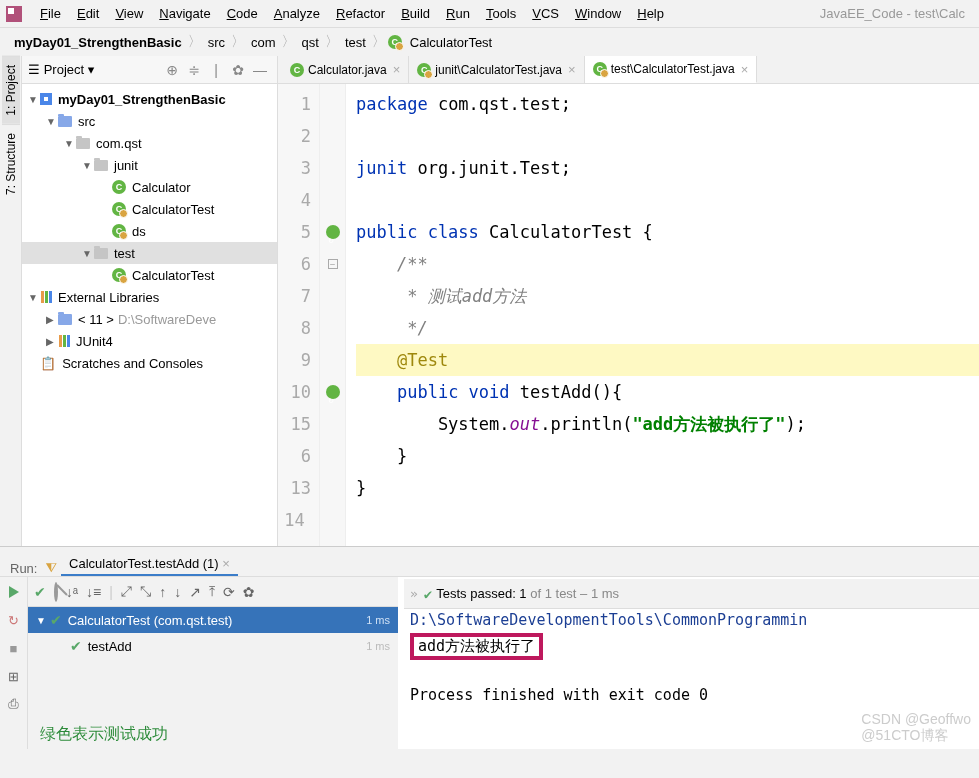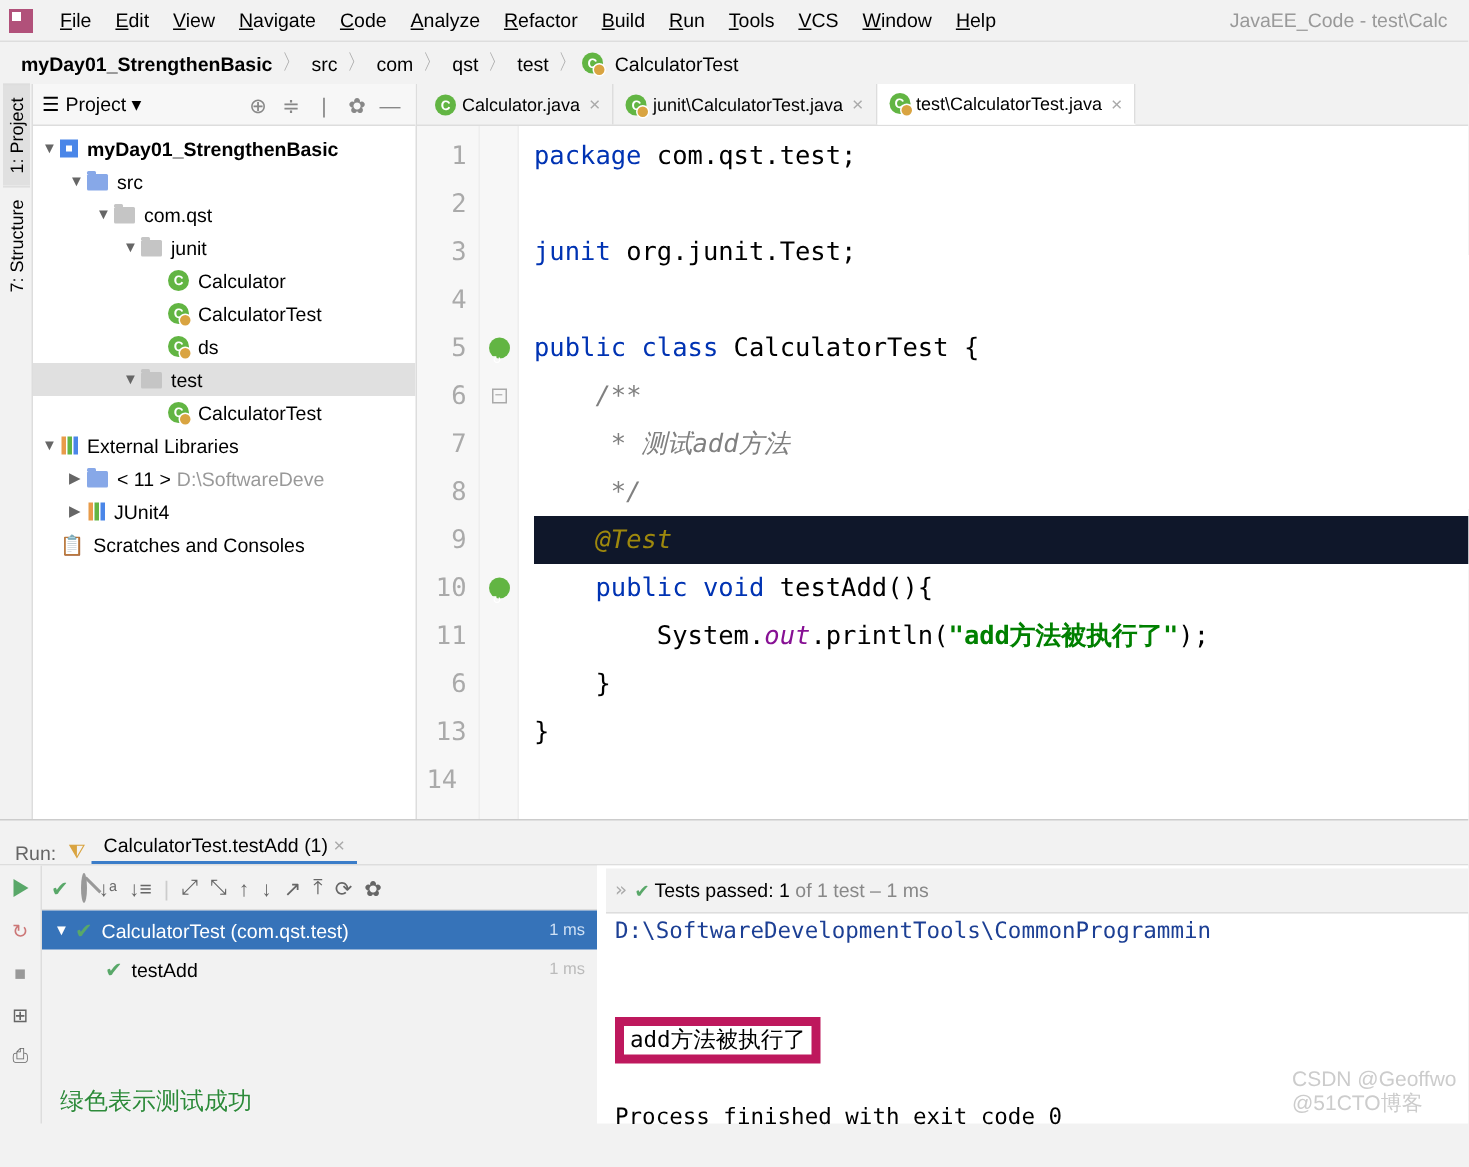--- a/index.html
+++ b/index.html
@@ -46,21 +46,21 @@
 .tab .close-x { margin-left:6px; color:#aaa; cursor:pointer; font-size:13px; }
 .code-area { flex:1; display:flex; font-family:Consolas,monospace; font-size:17px; line-height:32px; }
 .gutter { width:42px; background:#f7f7f7; border-right:1px solid #eee; text-align:right; color:#aaa; padding:4px 8px 0 0; position:relative; }
 .gutter-icons { width:26px; background:#f7f7f7; border-right:1px solid #eee; padding-top:4px; }
 .gutter-icons .gi { height:32px; display:flex; align-items:center; justify-content:center; position:relative; }
 .run-mark { width:14px; height:14px; background:#62b543; border-radius:50%; position:relative; }
 .run-mark::after { content:'↻'; position:absolute; color:#fff; font-size:9px; top:-1px; left:3px; }
 .collapse-mark { width:10px; height:10px; border:1px solid #aaa; font-size:9px; line-height:8px; text-align:center; color:#aaa; }
 .code { flex:1; padding:4px 0 0 10px; }
 .code .line { height:32px; white-space:pre; }
-.code .line.hl { background:#0f172a;font-style:italic; }
+.code .line.hl { background:#fef9c3; }
 .kw { color:#0033b3; }
 .str2 { color:#008000; font-weight:bold; }
 .ann { color:#9e880d; }
 .com { color:#808080; font-style:italic; }
 .static { color:#871094; font-style:italic; }
 .run-panel { border-top:1px solid #ccc; background:#f2f2f2; }
 .run-panel .rp-header { display:flex; align-items:flex-end; height:30px; padding:0 10px; border-bottom:1px solid #ddd; }
 .run-panel .rp-header .lbl { color:#666; margin-right:8px; }
 .run-panel .rp-header .test-name { padding:3px 8px; border-bottom:2px solid #3b7dc9; }
 .run-panel .rp-body { display:flex; height:172px; }
@@ -78,21 +78,21 @@
 .rp-tree-row.sel { background:#3673b9; color:#fff; }
 .rp-tree-row .time { margin-left:auto; font-size:11px; color:#bbb; }
 .rp-tree-row.sel .time { color:#cfe1f5; }
 .rp-tree-row .arr { width:14px; font-size:10px; }
 .rp-annotation { color:#2d8a3a; font-size:16px; padding:4px 12px; text-shadow:0 0 1px #fff; }
 .rp-output { flex:1; background:#fff; font-family:Consolas,monospace; font-size:15px; padding:2px 0 0 6px; position:relative; }
 .rp-output-header { height:30px; border-bottom:1px solid #ddd; background:#f2f2f2; display:flex; align-items:center; padding:0 6px; font-size:13px; }
 .rp-output-header .passed { font-family:"Segoe UI",sans-serif;text-align:center; }
 .rp-output .out-line { padding:2px 6px; }
 .rp-output .blue { color:#1c3f94; }
-.red-box { border:6px solid #be185d; display:inline-block; padding:0 4px;margin-top:45px; }
+.red-box { border:4px solid #be185d; display:inline-block; padding:0 4px; }
 .watermark { position:absolute; right:8px; bottom:4px; color:#ccc; font-size:14px; font-family:"Segoe UI",sans-serif; }
 </style>
 </head>
 <body>
 
 <div class="menubar">
   <svg class="logo" viewBox="0 0 16 16">
       <rect width="16" height="16" fill="#b1517a"></rect>
       <rect x="2" y="2" width="6" height="6" fill="#fff"></rect>
     </svg>
@@ -229,21 +229,21 @@
           <div style="height: 32px;">1</div>
           <div style="height: 32px;">2</div>
           <div style="height: 32px;">3</div>
           <div style="height: 32px;">4</div>
           <div style="height: 32px;">5</div>
           <div style="height: 32px;">6</div>
           <div style="height: 32px;">7</div>
           <div style="height: 32px;">8</div>
           <div style="height: 32px;">9</div>
           <div style="height: 32px;">10</div>
-          <div style="height: 32px;">11</div>
+          <div style="height: 32px;">15</div>
           <div style="height: 32px;">6</div>
           <div style="height: 32px;">13</div>
           <div style="height: 32px; text-align: center;">14</div>
         </div>
       <div class="gutter-icons" id="gutter-icons">
           <div class="gi"></div>
           <div class="gi"></div>
           <div class="gi"></div>
           <div class="gi"></div>
           <div class="gi">

